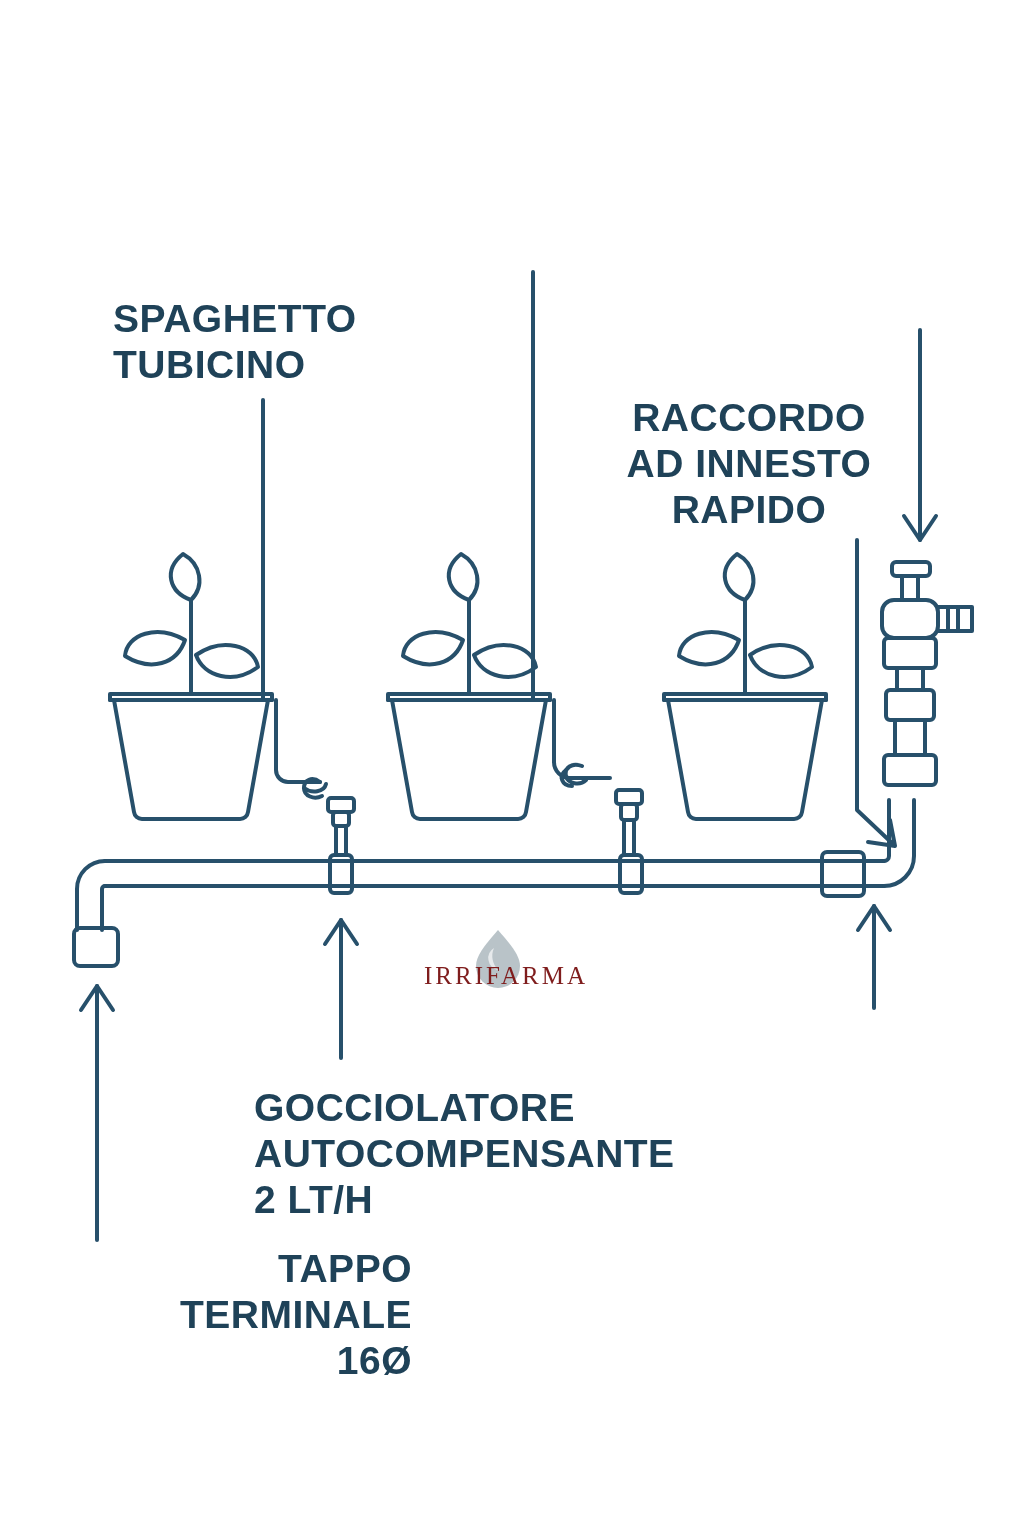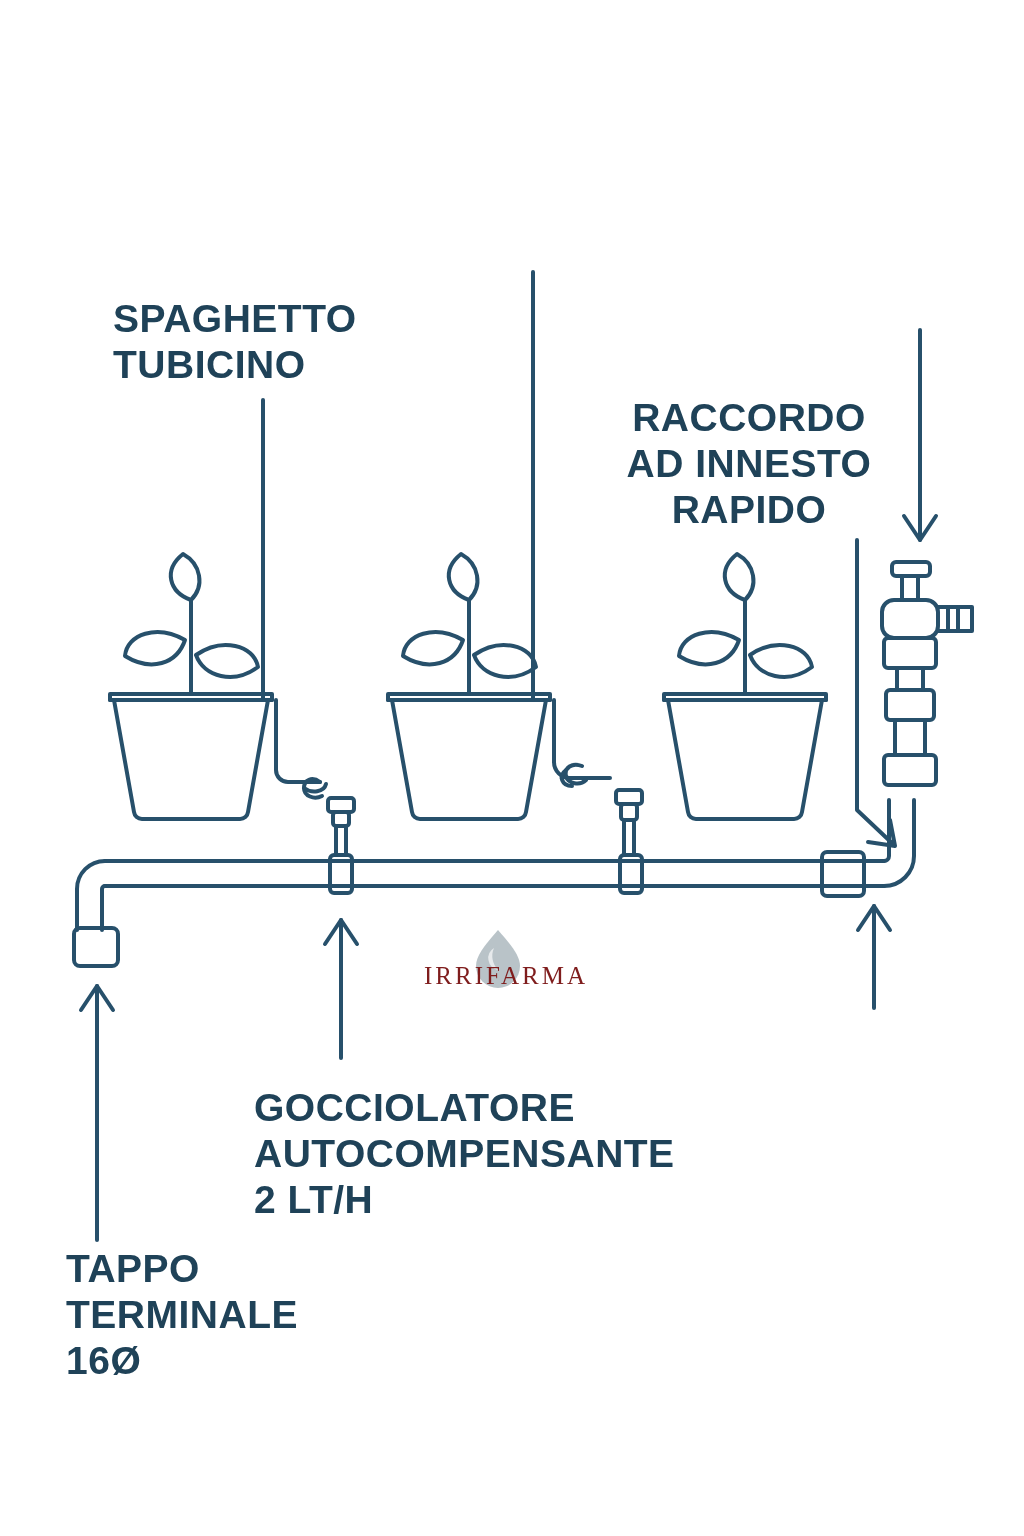--- a/index.html
+++ b/index.html
@@ -186,19 +186,19 @@
 
   <div class="label centered" style="left:606px; top:395px; width:286px;">RACCORDO
 AD INNESTO
 RAPIDO</div>
 
 
   <div class="label" style="left:222px; top:1085px; width:520px;margin-left:32px;">GOCCIOLATORE
 AUTOCOMPENSANTE
 2 LT/H</div>
 
-  <div class="label" style="left:66px; top:1246px; width:360px;">TAPPO
+  <div class="label" style="left:52px; top:1246px; width:360px;text-align:right;">TAPPO
 TERMINALE
 16Ø</div>
 
   <div class="brand-text" style="left:424px; top:962px;">IRRIFARMA</div>
 
 </div>
 
 </body></html>

